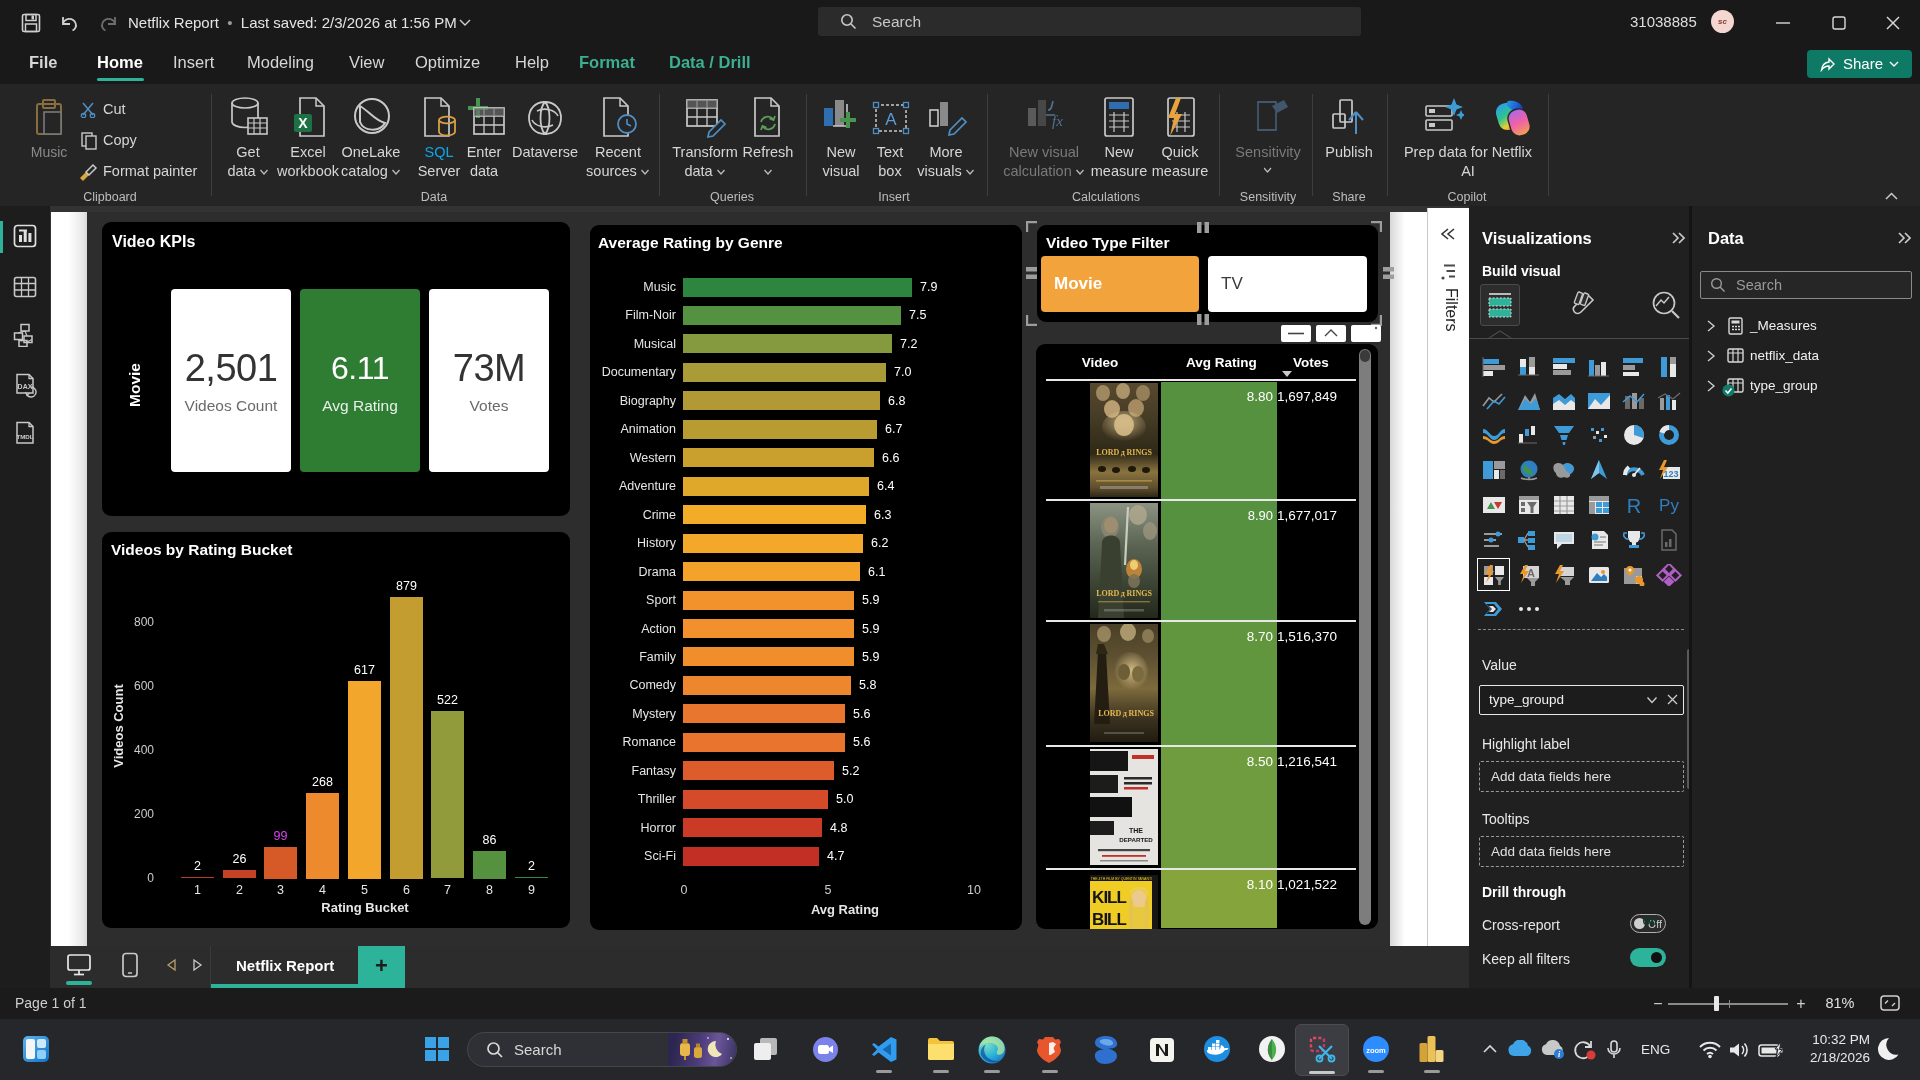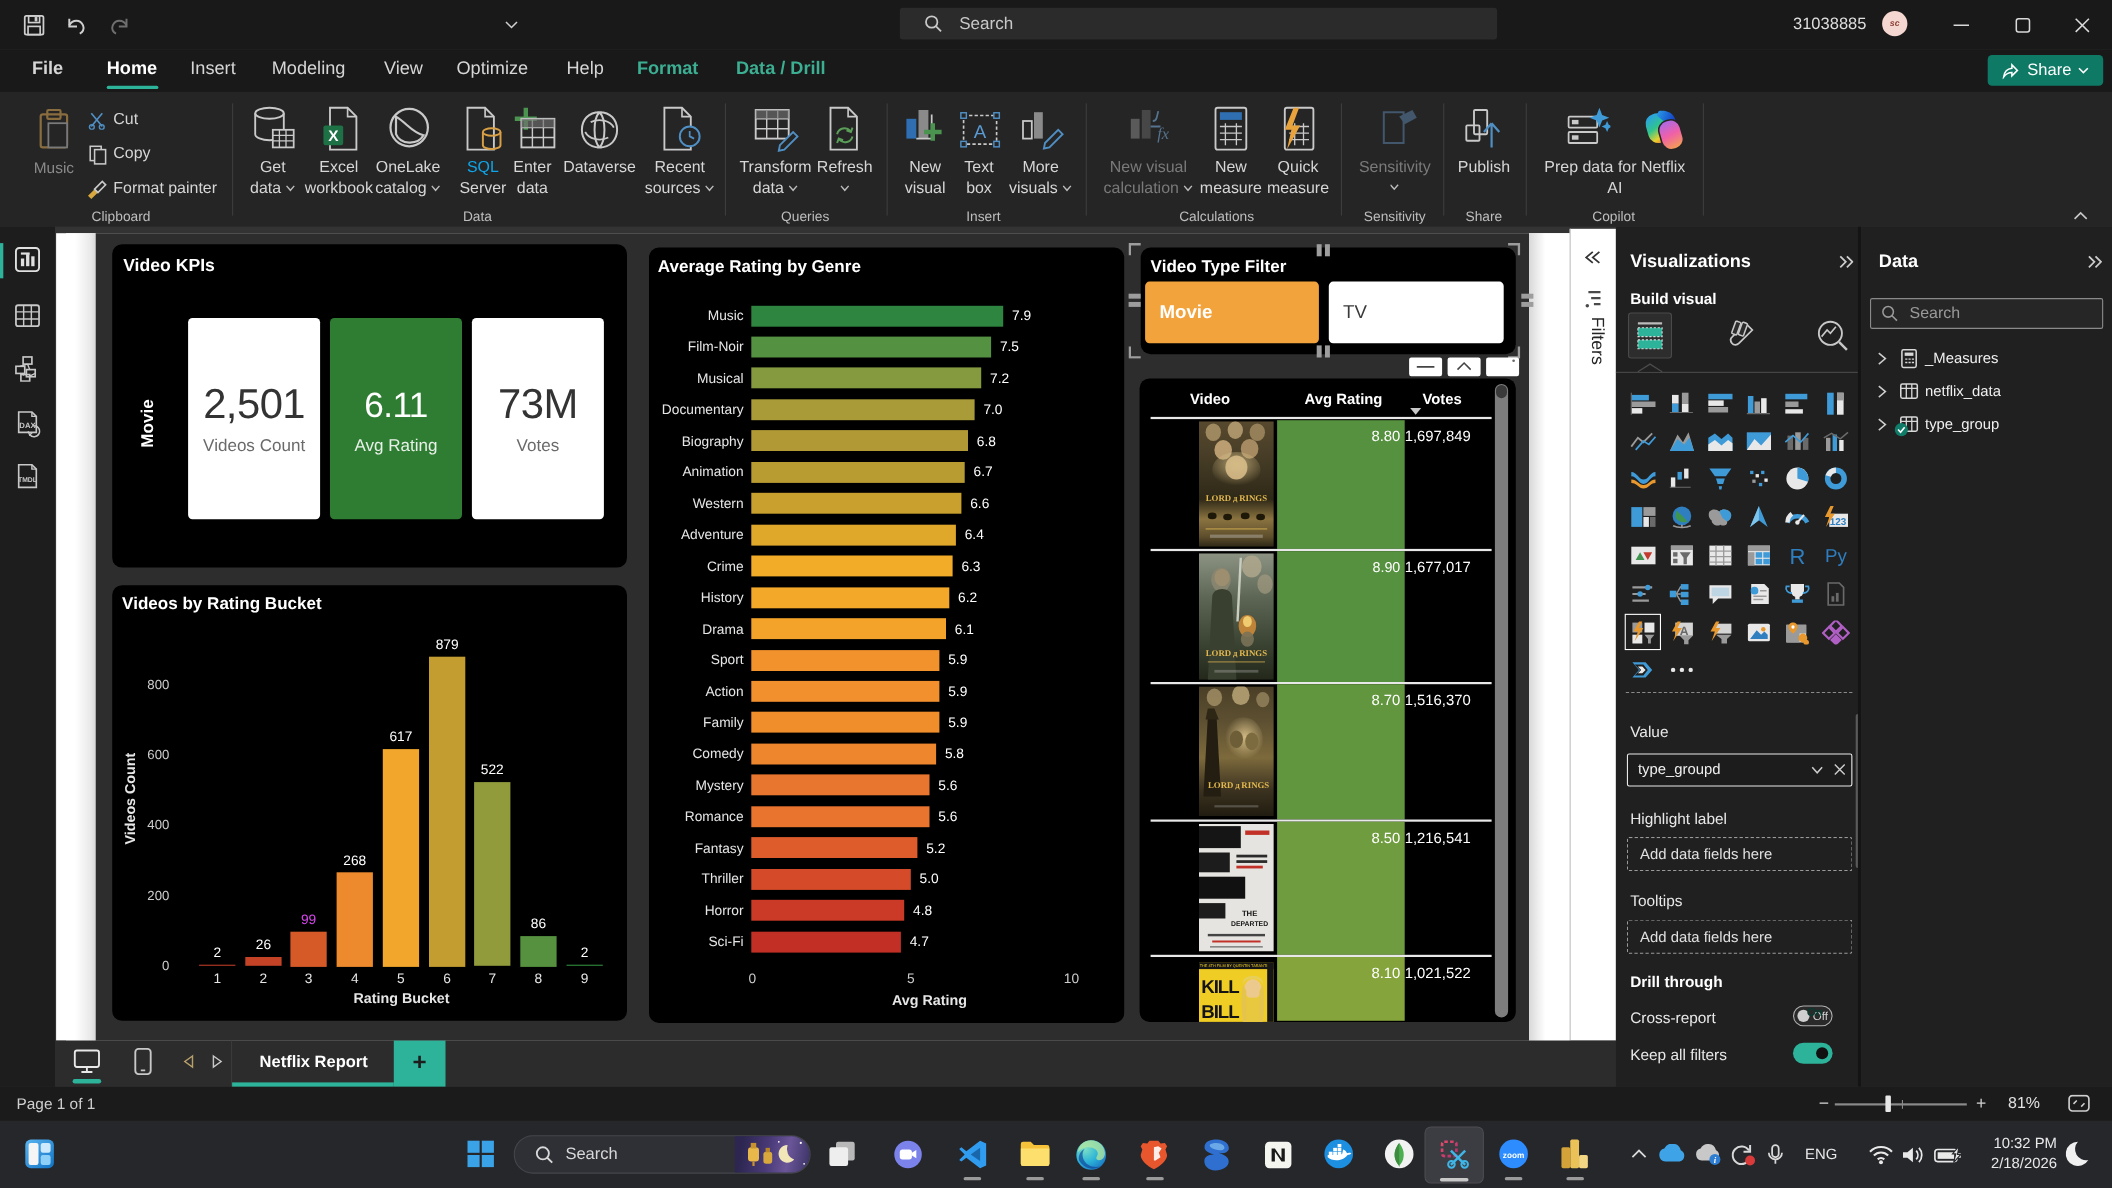--- a/index.html
+++ b/index.html
@@ -13,20 +13,21 @@
       <rect x="4.5" y="11" width="11" height="7.5" fill="none" stroke="#cfcfcf" stroke-width="1.5"></rect>
     </svg>
 <svg style="position:absolute;left:59px;top:13px;" width="20" height="20" viewBox="0 0 20 20">
       <path d="M4 4 L4 11 L11 11" fill="none" stroke="#cfcfcf" stroke-width="1.8"></path>
       <path d="M4 10 C7 4.5, 14 4.5, 16.5 10 C18 13.5, 16 16.5, 13.5 17.5" fill="none" stroke="#cfcfcf" stroke-width="1.8"></path>
     </svg>
 <svg style="position:absolute;left:99px;top:13px;" width="20" height="20" viewBox="0 0 20 20">
       <path d="M16 4 L16 11 L9 11" fill="none" stroke="#6f6f6f" stroke-width="1.8"></path>
       <path d="M16 10 C13 4.5, 6 4.5, 3.5 10 C2 13.5, 4 16.5, 6.5 17.5" fill="none" stroke="#6f6f6f" stroke-width="1.8"></path>
     </svg>
+<div style="position:absolute;left:128px;top:0px;width:340px;height:45px;font-size:15px;color:#e4e4e4;font-weight:400;text-align:left;line-height:45px;white-space:nowrap;">Netflix Report&nbsp; <span style="color:#9a9a9a">•</span> &nbsp;Last saved: 2/3/2026 at 1:56 PM</div>
 <svg style="position:absolute;left:458px;top:18px;" width="14" height="10" viewBox="0 0 14 10">
       <path d="M2 2 L7 7 L12 2" fill="none" stroke="#cfcfcf" stroke-width="1.4"></path>
     </svg>
 <div style="position:absolute;left:818px;top:7px;width:543px;height:29px;background:#2b2b2b;border-radius:3px;"></div>
 <svg style="position:absolute;left:840px;top:13px;" width="17" height="17" viewBox="0 0 17 17">
       <circle cx="7" cy="7" r="5.2" fill="none" stroke="#c8c8c8" stroke-width="1.6"></circle>
       <line x1="11" y1="11" x2="15.5" y2="15.5" stroke="#c8c8c8" stroke-width="1.6"></line>
     </svg>
 <div style="position:absolute;left:872px;top:7px;width:100px;height:29px;font-size:15.5px;color:#c8c8c8;font-weight:400;text-align:left;line-height:29px;white-space:nowrap;">Search</div>
 <div style="position:absolute;left:1630px;top:0px;width:70px;height:43px;font-size:15px;color:#dedede;font-weight:400;text-align:left;line-height:43px;white-space:nowrap;">31038885</div>

